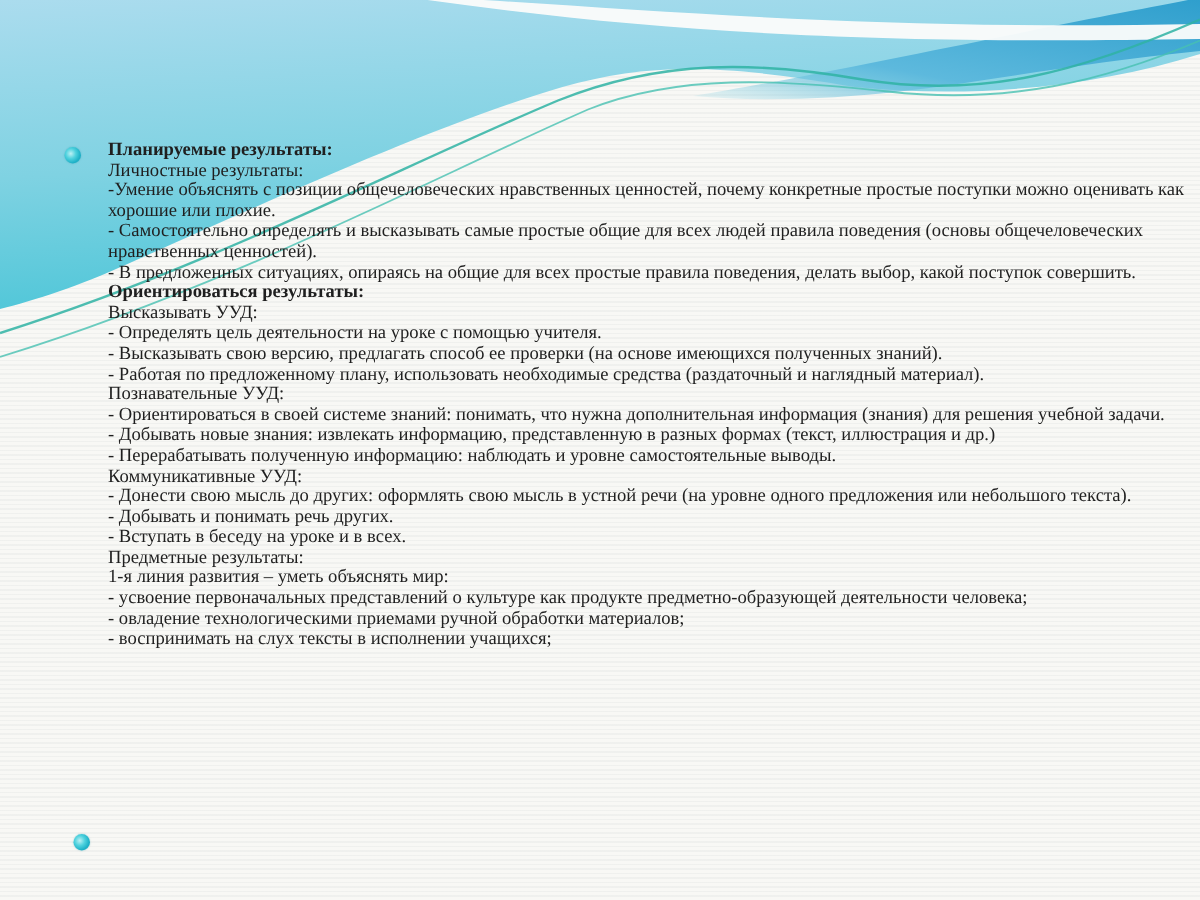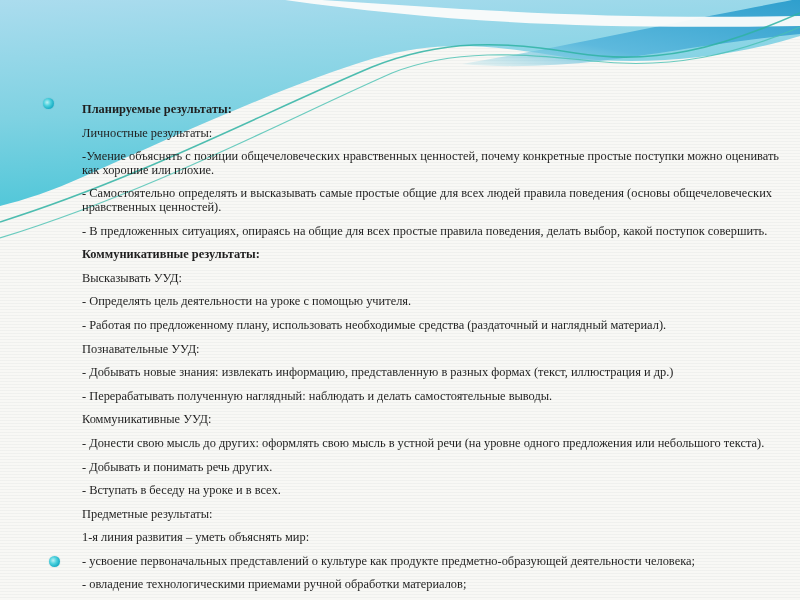--- a/index.html
+++ b/index.html
@@ -21,21 +21,21 @@
     box-shadow:0 0 1px rgba(20,140,160,0.5);
   }
   .bullet-1 { left:43px; top:98px; }
   .bullet-2 { left:49px; top:556px; }
 
   .text-block {
     position:absolute; left:72px; top:93px; width:718px;
     color:var(--text-color, #1f1f1f);
     font-size:12.4px; line-height:13.6px;
   }
-  .text-block p { margin:10px; padding:0;font-family:Liberation Serif, serif; }
+  .text-block p { margin:0; padding:0;font-family:Liberation Serif, serif; }
   .text-block p.bold { font-weight:bold; }
 </style>
 </head>
 <body>
 
 <div class="slide">
 
   <svg class="wave-header" width="800" height="300" viewBox="0 0 800 300" aria-hidden="true">
     <defs>
       <linearGradient id="gCyan" x1="0" y1="0" x2="0.22" y2="1">
@@ -62,30 +62,33 @@
 
   <span class="bullet-sphere bullet-1"></span>
   <span class="bullet-sphere bullet-2"></span>
 
   <div class="text-block">
     <p class="bold">Планируемые результаты:</p>
     <p>Личностные результаты:</p>
     <p>-Умение объяснять с позиции общечеловеческих нравственных ценностей, почему конкретные простые поступки можно оценивать как хорошие или плохие.</p>
     <p>- Самостоятельно определять и высказывать самые простые общие для всех людей правила поведения (основы общечеловеческих нравственных ценностей).</p>
     <p>- В предложенных ситуациях, опираясь на общие для всех простые правила поведения, делать выбор, какой поступок совершить.</p>
-    <p class="bold">Коммуникативные результаты:</p>
+    <p class="bold">Ориентироваться результаты:</p>
     <p>Высказывать УУД:</p>
     <p>- Определять цель деятельности на уроке с помощью учителя.</p>
+    <p>- Высказывать свою версию, предлагать способ ее проверки (на основе имеющихся полученных знаний).</p>
     <p>- Работая по предложенному плану, использовать необходимые средства (раздаточный и наглядный материал).</p>
     <p>Познавательные УУД:</p>
+    <p>- Ориентироваться в своей системе знаний: понимать, что нужна дополнительная информация (знания) для решения учебной задачи.</p>
     <p>- Добывать новые знания: извлекать информацию, представленную в разных формах (текст, иллюстрация и др.)</p>
-    <p>- Перерабатывать полученную наглядный: наблюдать и делать самостоятельные выводы.</p>
+    <p>- Перерабатывать полученную информацию: наблюдать и уровне самостоятельные выводы.</p>
     <p>Коммуникативные УУД:</p>
     <p>- Донести свою мысль до других: оформлять свою мысль в устной речи (на уровне одного предложения или небольшого текста).</p>
     <p>- Добывать и понимать речь других.</p>
     <p>- Вступать в беседу на уроке и в всех.</p>
     <p>Предметные результаты:</p>
     <p>1-я линия развития – уметь объяснять мир:</p>
     <p>- усвоение первоначальных представлений о культуре как продукте предметно-образующей деятельности человека;</p>
     <p>- овладение технологическими приемами ручной обработки материалов;</p>
+    <p>- воспринимать на слух тексты в исполнении учащихся;</p>
   </div>
 
 </div>
 
 </body></html>

